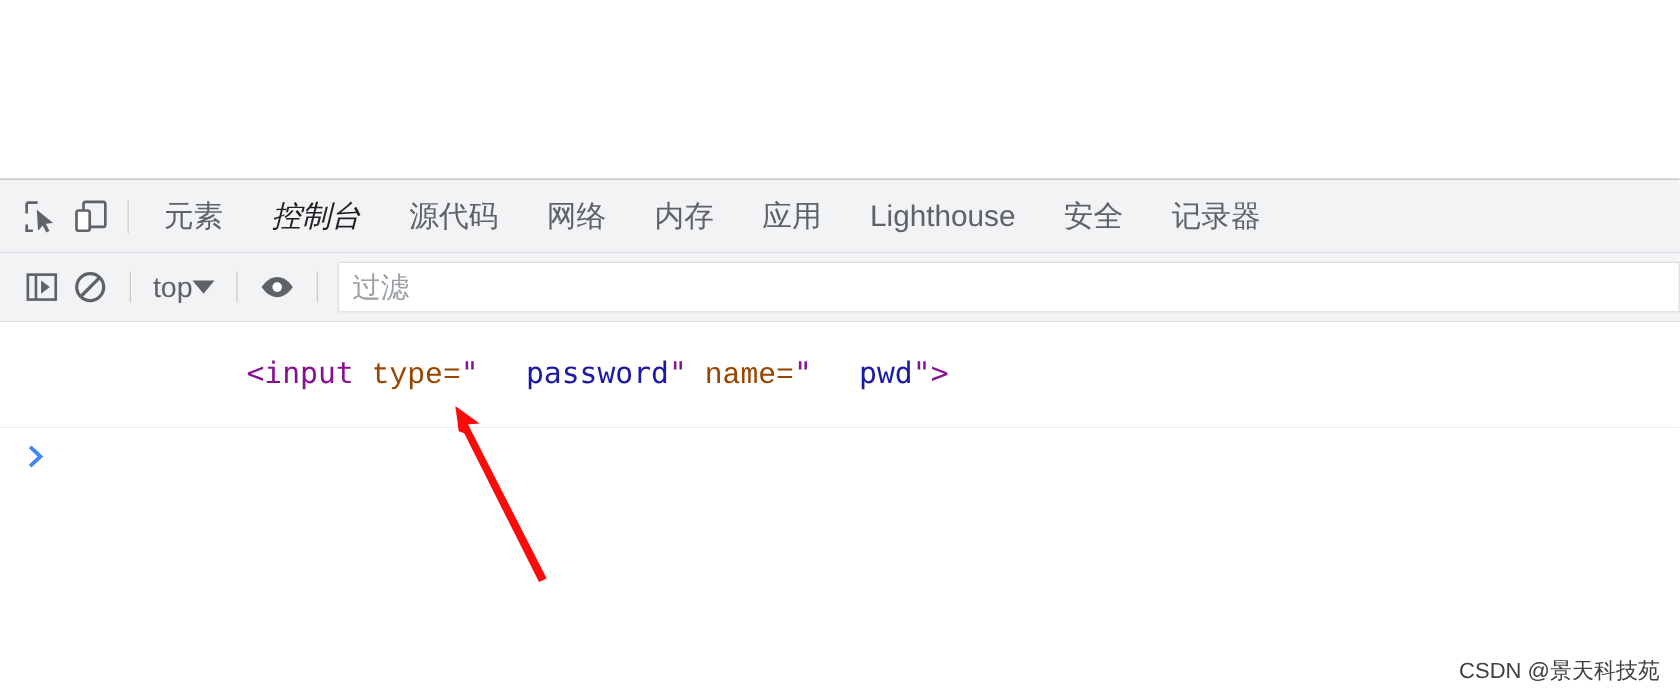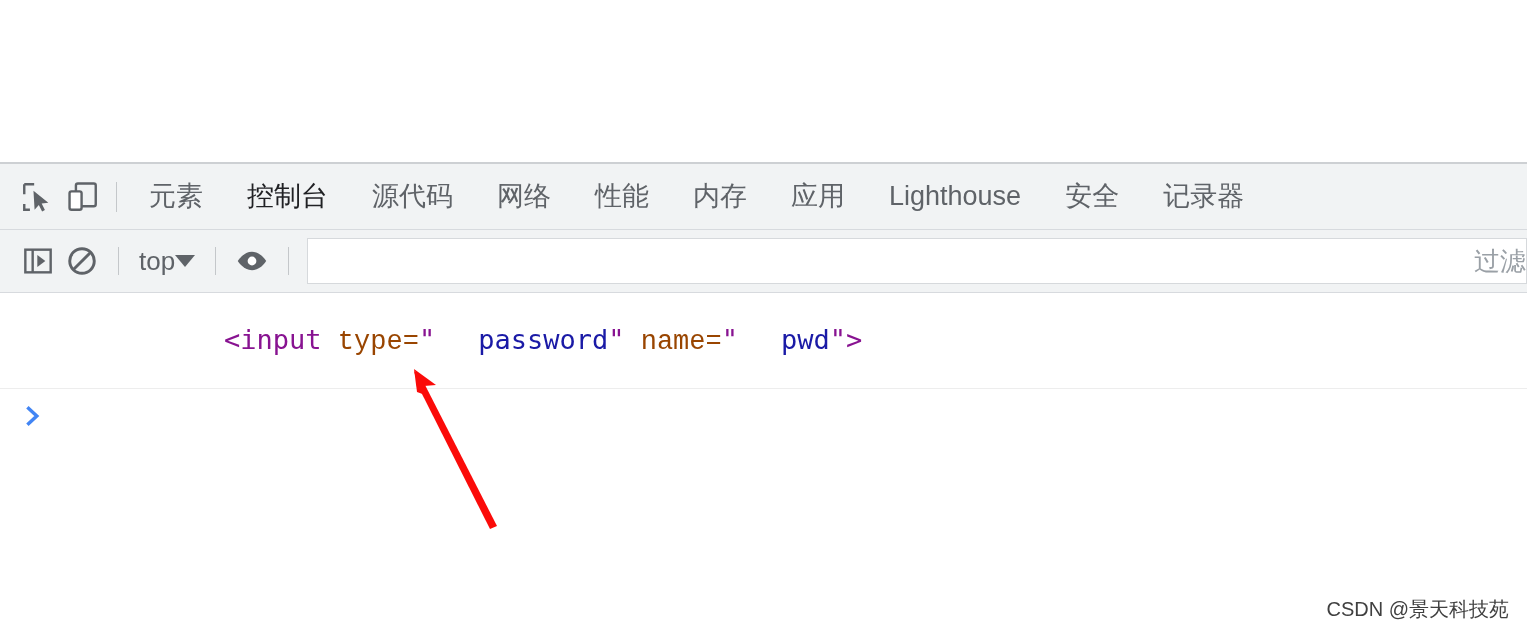--- a/index.html
+++ b/index.html
@@ -69,20 +69,21 @@
     padding: 8px 22px;
     height: 65px;
     line-height: 65px;
     font-size: 27px;
     color: #5f6368;
     white-space: nowrap;
     font-family: "Liberation Sans", "DejaVu Sans", sans-serif;
   }
   .tab.active {
     color: #202124;
+    font-style: italic;
   }
   .tab.active::after {
     content: "";
     position: absolute;
     left: 4px; right: 4px;
     bottom: 0;
     height: 5px;
     background: #1a73e8;
   }
 
@@ -132,21 +133,20 @@
     margin-left: 4px;
     margin-right: 0;
     background: #ffffff;
     border: 1px solid #d6d9dc;
     box-sizing: border-box;
     display: flex;
     align-items: center;
     padding-left: 12px;
     font-size: 26px;
     color: #9aa0a6;
-    justify-content: flex-end;
   }
 
   
   #console-body {
     position: relative;
     background: #ffffff;
     height: calc(100% - 130px);
   }
   .console-row {
     border-bottom: 1px solid #ededed;
@@ -224,21 +224,20 @@
         <rect x="2.5" y="8" width="8.5" height="13" rx="1.4" fill="#ffffff" stroke="#5f6368" stroke-width="1.7"></rect>
       </svg>
     </div>
 
     <div class="tb-sep"></div>
 
     <div class="tab">元素</div>
     <div class="tab active">控制台</div>
     <div class="tab">源代码</div>
     <div class="tab">网络</div>
-    <div class="tab">性能</div>
     <div class="tab">内存</div>
     <div class="tab">应用</div>
     <div class="tab">Lighthouse</div>
     <div class="tab">安全</div>
     <div class="tab">记录器</div>
   </div>
 
   <div id="filterbar">
 
     <div class="fb-icon">

